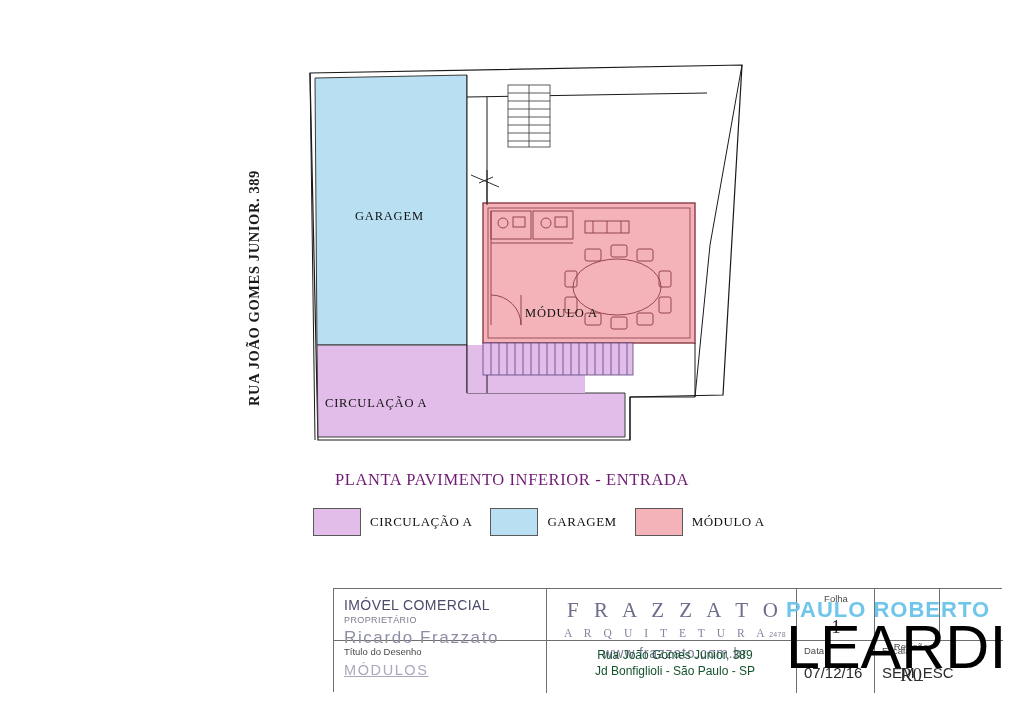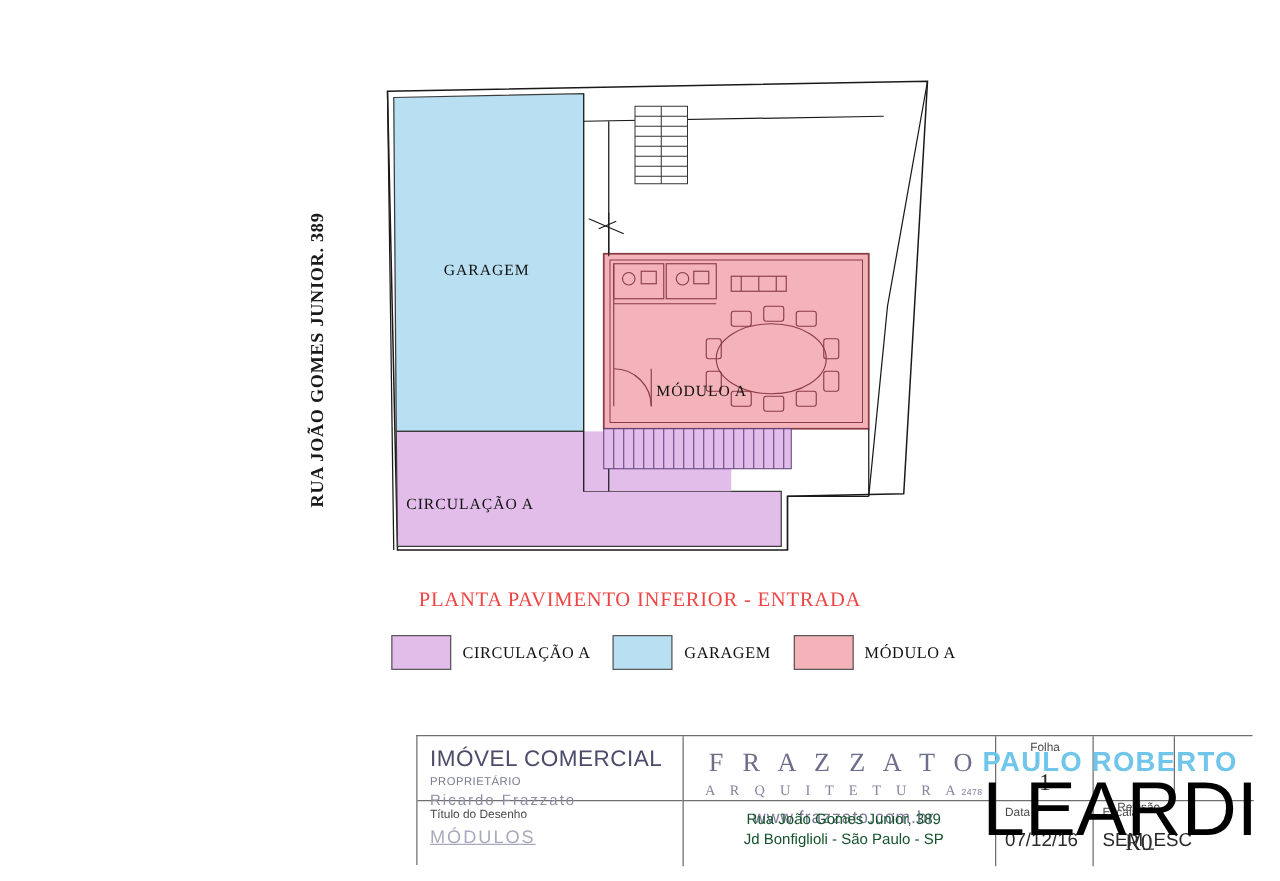--- a/index.html
+++ b/index.html
@@ -58,21 +58,21 @@
 
   
   #plan-title {
     left: 0;
     top: 470px;
     width: 1024px;
     text-align: center;
     font-family: "Liberation Serif", serif;
     font-size: 16.5px;
     letter-spacing: 0.6px;
-    color: #ef4444;
+    color: #701a75;
   }
 
   
   #legend {
     left: 313px;
     top: 508px;
     display: flex;
     align-items: center;
     gap: 0px;
   }
@@ -108,33 +108,33 @@
 
   .tb-cell { position: absolute; box-sizing: border-box; }
 
   .tb-small-label {
     font-family: "Liberation Sans", sans-serif;
     font-size: 9.5px;
     color: #4a4a4a;
   }
   .tb-owner-title {
     font-family: "Liberation Sans", sans-serif;
-    font-size: 18px;
+    font-size: 14px;
     color: #4b4b6b;
     letter-spacing: 0.4px;
   }
   .tb-owner-sub {
     font-family: "Liberation Sans", sans-serif;
     font-size: 9px;
     color: #7a7a8f;
     letter-spacing: 0.4px;
   }
   .tb-owner-name {
     font-family: "Liberation Sans", sans-serif;
-    font-size: 12px;
+    font-size: 17px;
     color: #8e8ea6;
     letter-spacing: 1.6px;
   }
   .tb-drawing-name {
     font-family: "Liberation Sans", sans-serif;
     font-size: 14.5px;
     color: #a9a9bd;
     letter-spacing: 1.6px;
   }
   .tb-addr {

